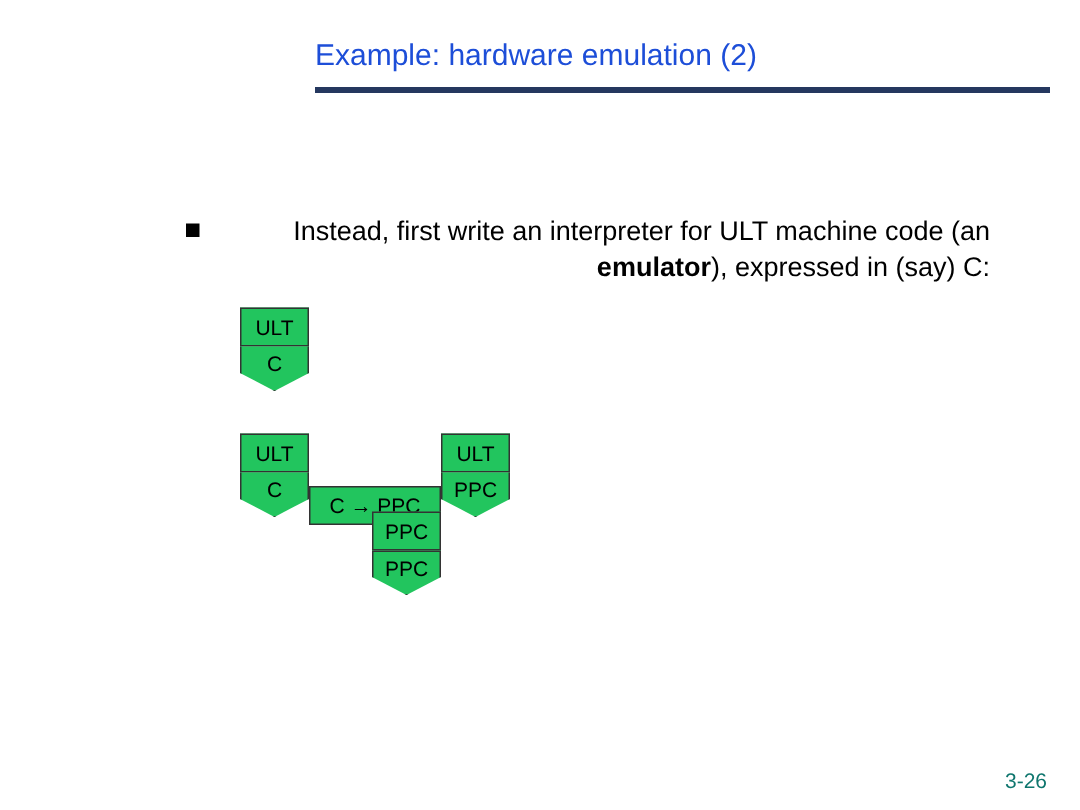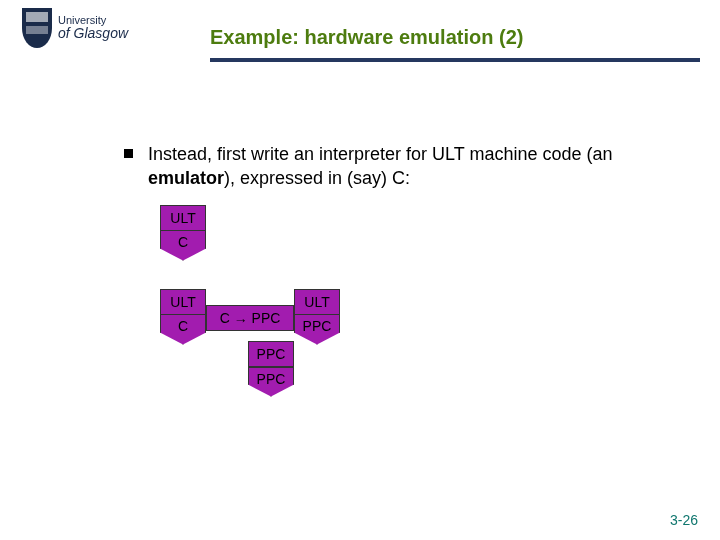--- a/index.html
+++ b/index.html
@@ -52,35 +52,36 @@
     font-size: 12px;
     line-height: 1.1;
   }
   .logo-text .top { font-size: 11px; }
   .logo-text .bottom { font-size: 14px; font-style: italic; font-weight: 500; }
   .slide-title {
     position: absolute;
     left: 210px;
     top: 26px;
     font-size: 20px;
-    font-weight: bold;
-    color: #4d7c0f;
+    font-weight: normal;
+    color: #1d4ed8;
   }
   .title-rule {
     position: absolute;
     left: 210px;
     top: 58px;
     width: 490px;
     height: 4px;
     background: #25385f;
   }
   .content {
     padding: 80px 60px 0 120px;
     font-size: 18px;
     color: #000;
+    text-align: right;
   }
   .bullet {
     position: relative;
     padding-left: 28px;
     margin-bottom: 8px;
     line-height: 1.35;
   }
   .bullet::before {
     content: "";
     position: absolute;
@@ -90,21 +91,21 @@
     height: 9px;
     background: #000;
   }
   .tbox-group {
     margin: 14px 0 28px 40px;
   }
   .tbox {
     width: 46px;
     height: 26px;
     border: 1px solid #333;
-    background: #a21caf;
+    background: #22c55e;
     font-size: 14px;
     display: flex;
     align-items: center;
     justify-content: center;
     position: relative;
   }
   .tbox.bottom {
     border-top: none;
     clip-path: polygon(0 0, 100% 0, 100% 60%, 50% 100%, 0 60%);
     height: 30px;
@@ -112,21 +113,21 @@
   }
   .diagram2 {
     margin: 14px 0 0 40px;
     position: relative;
     height: 120px;
   }
   .col {
     position: absolute;
   }
   .col1 { left: 0; top: 0; }
-  .col2 { left: 46px; top: 16px; }
+  .col2 { left: 46px; top: 35px; }
   .col2 .tbox { width: 88px; }
   .col3 { left: 134px; top: 0; }
   .col4 { left: 88px; top: 52px; }
   .col5 { left: 88px; top: 78px; }
   .col4 .tbox, .col5 .tbox { width: 46px; }
   .col5 .tbox {
     clip-path: polygon(0 0, 100% 0, 100% 60%, 50% 100%, 0 60%);
     height: 30px;
     padding-bottom: 6px;
   }
@@ -135,27 +136,20 @@
     right: 22px;
     bottom: 12px;
     font-size: 14px;
     color: #0f766e;
   }
 </style>
 </head>
 <body>
 
 <div class="header">
-  <div class="logo">
-    <div class="logo-crest"></div>
-    <div class="logo-text">
-      <div class="top">University</div>
-      <div class="bottom">of Glasgow</div>
-    </div>
-  </div>
   <div class="slide-title">Example: hardware emulation (2)</div>
   <div class="title-rule"></div>
 </div>
 
 <div class="content">
 
   <div class="bullet">
     <span>Instead, first write an interpreter for ULT machine code (an </span><b>emulator</b><span>), expressed in (say) C:</span>
   </div>
 

